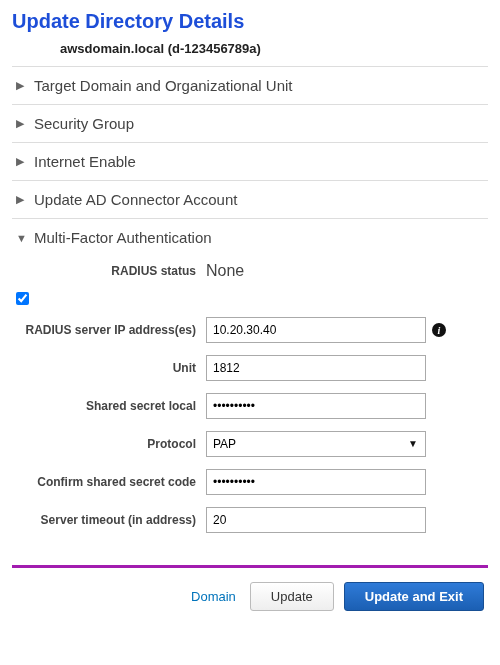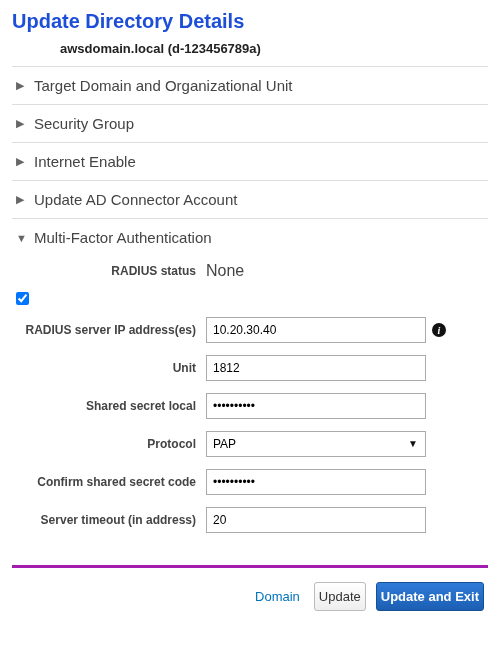--- a/index.html
+++ b/index.html
@@ -110,21 +110,21 @@
     font-family: serif;
   }
   .footer {
     display: flex;
     justify-content: flex-end;
     gap: 10px;
     padding: 14px 4px 6px 4px;
     align-items: center;
   }
   .btn {
-    padding: 6px 4px;
+    padding: 6px 20px;
     font-size: 13px;
     border-radius: 3px;
     cursor: pointer;
   }
   .btn-link {
     background: none;
     border: none;
     color: #0073bb;
     padding: 6px 4px;
   }

